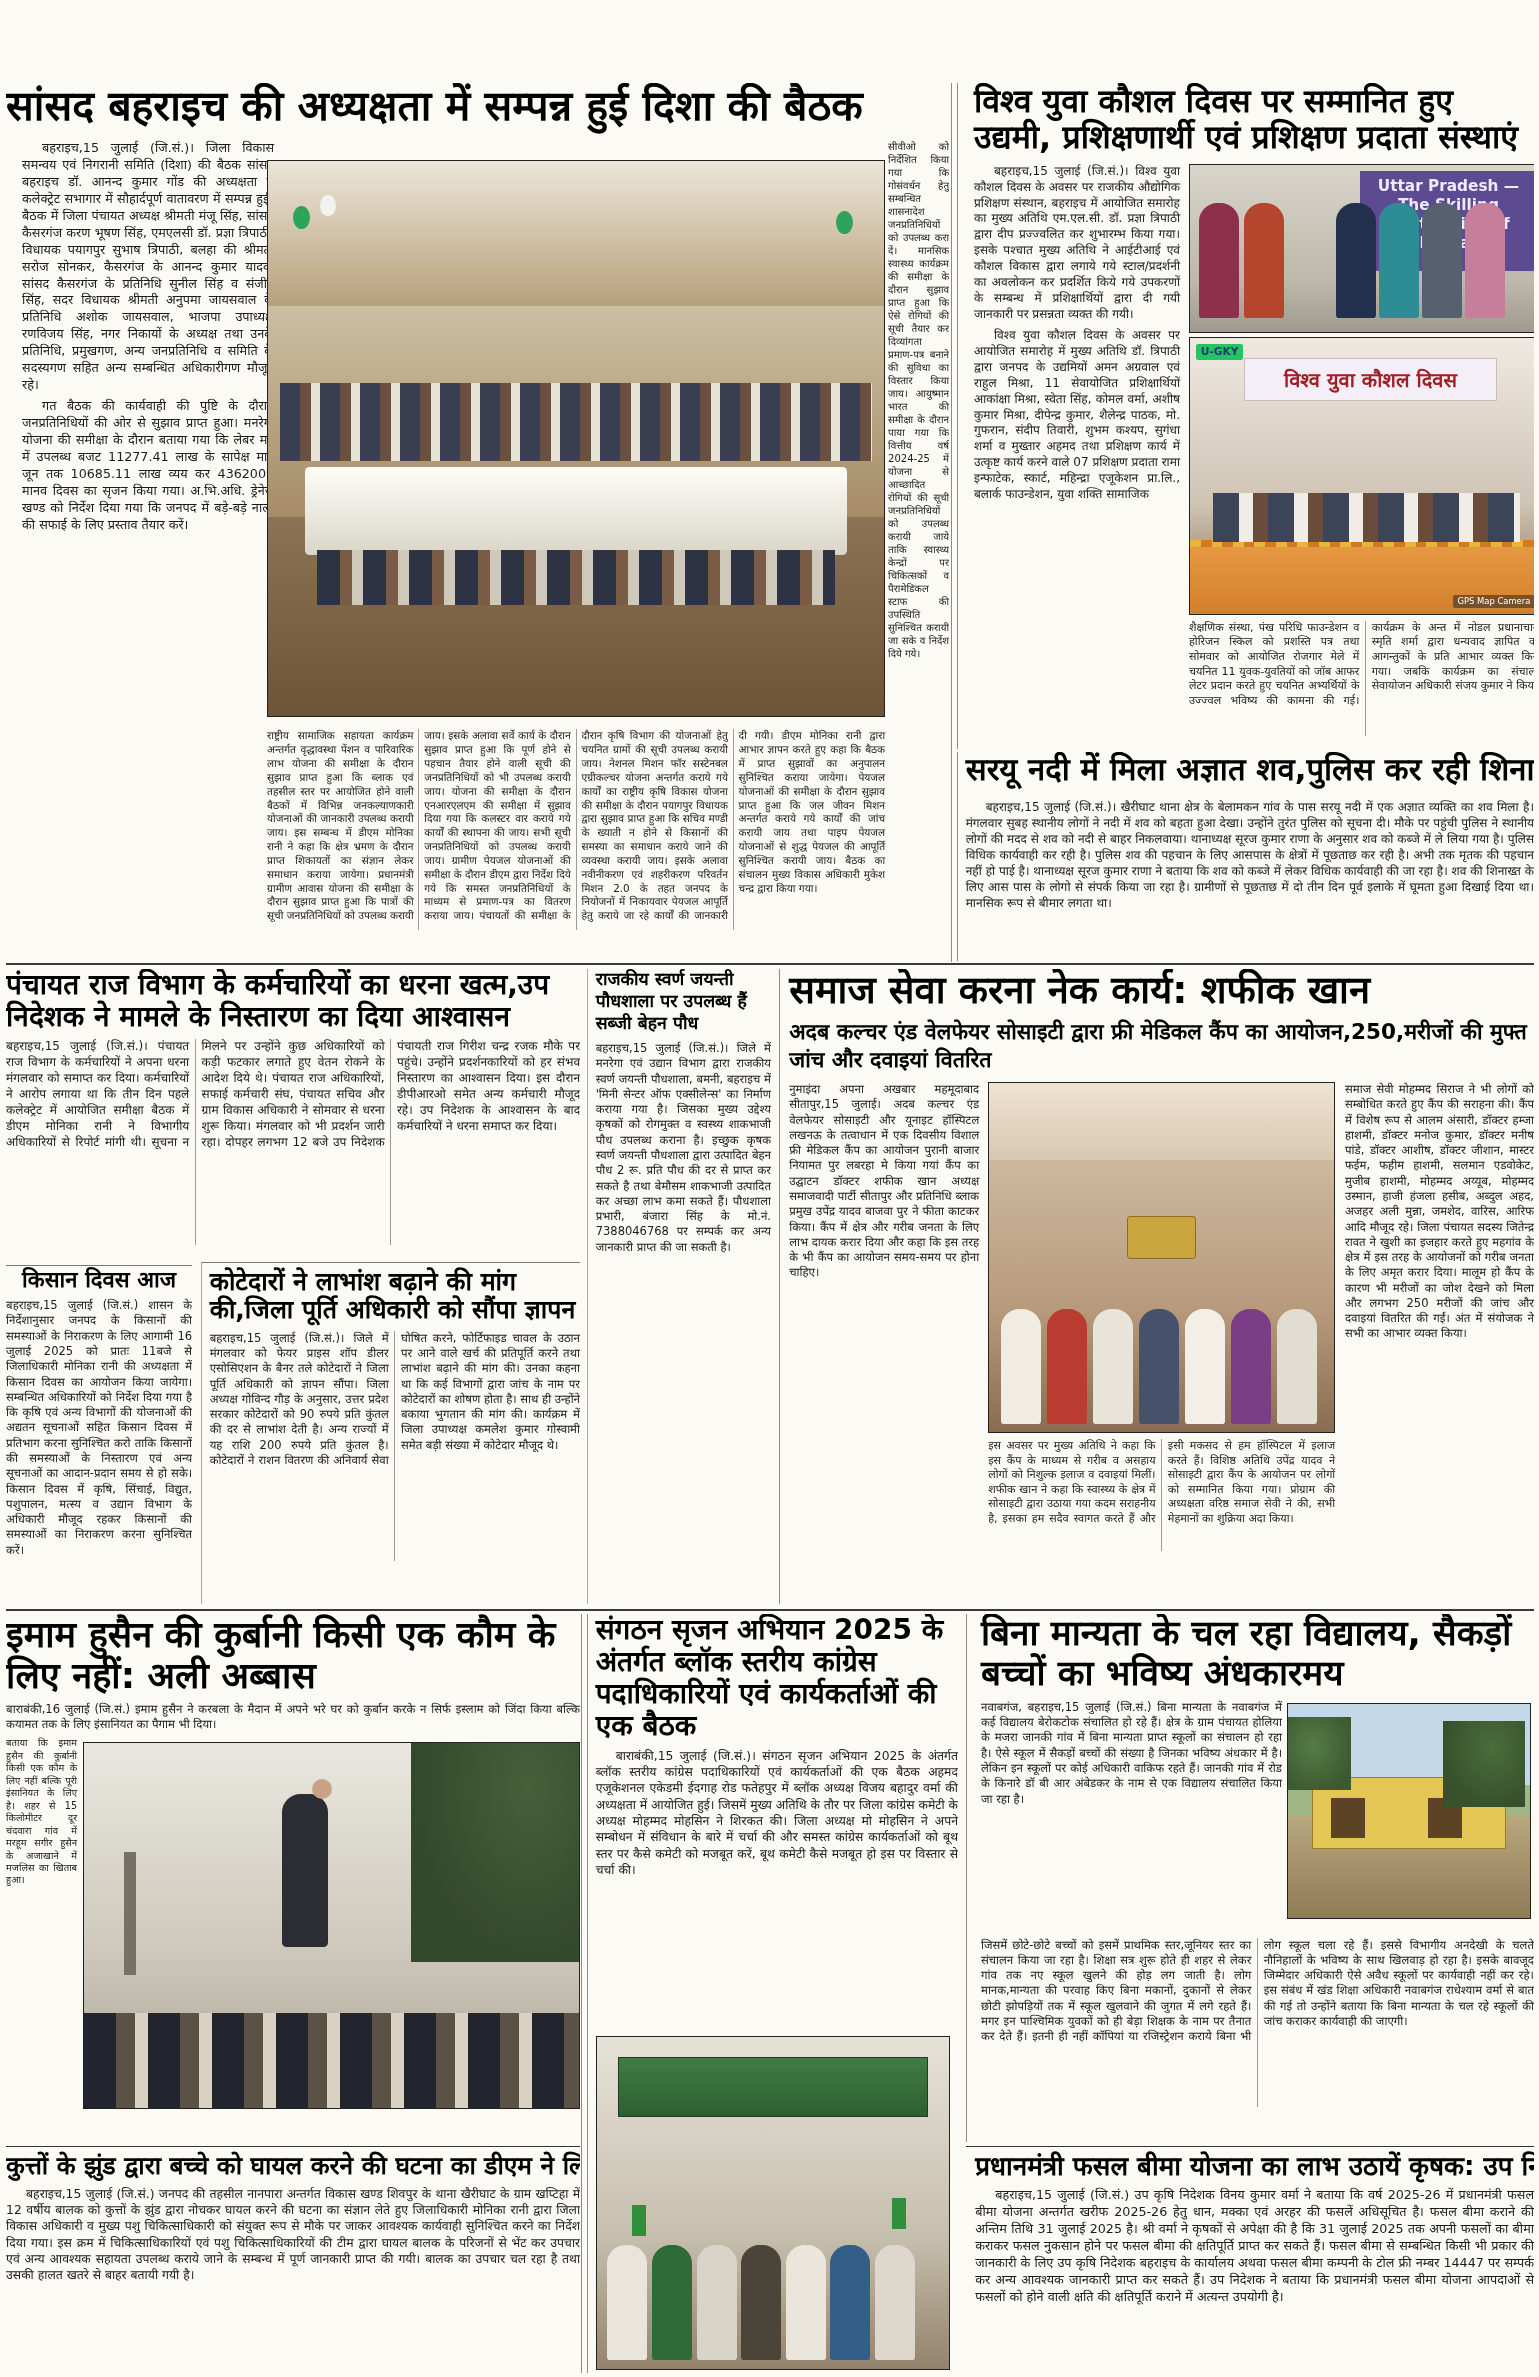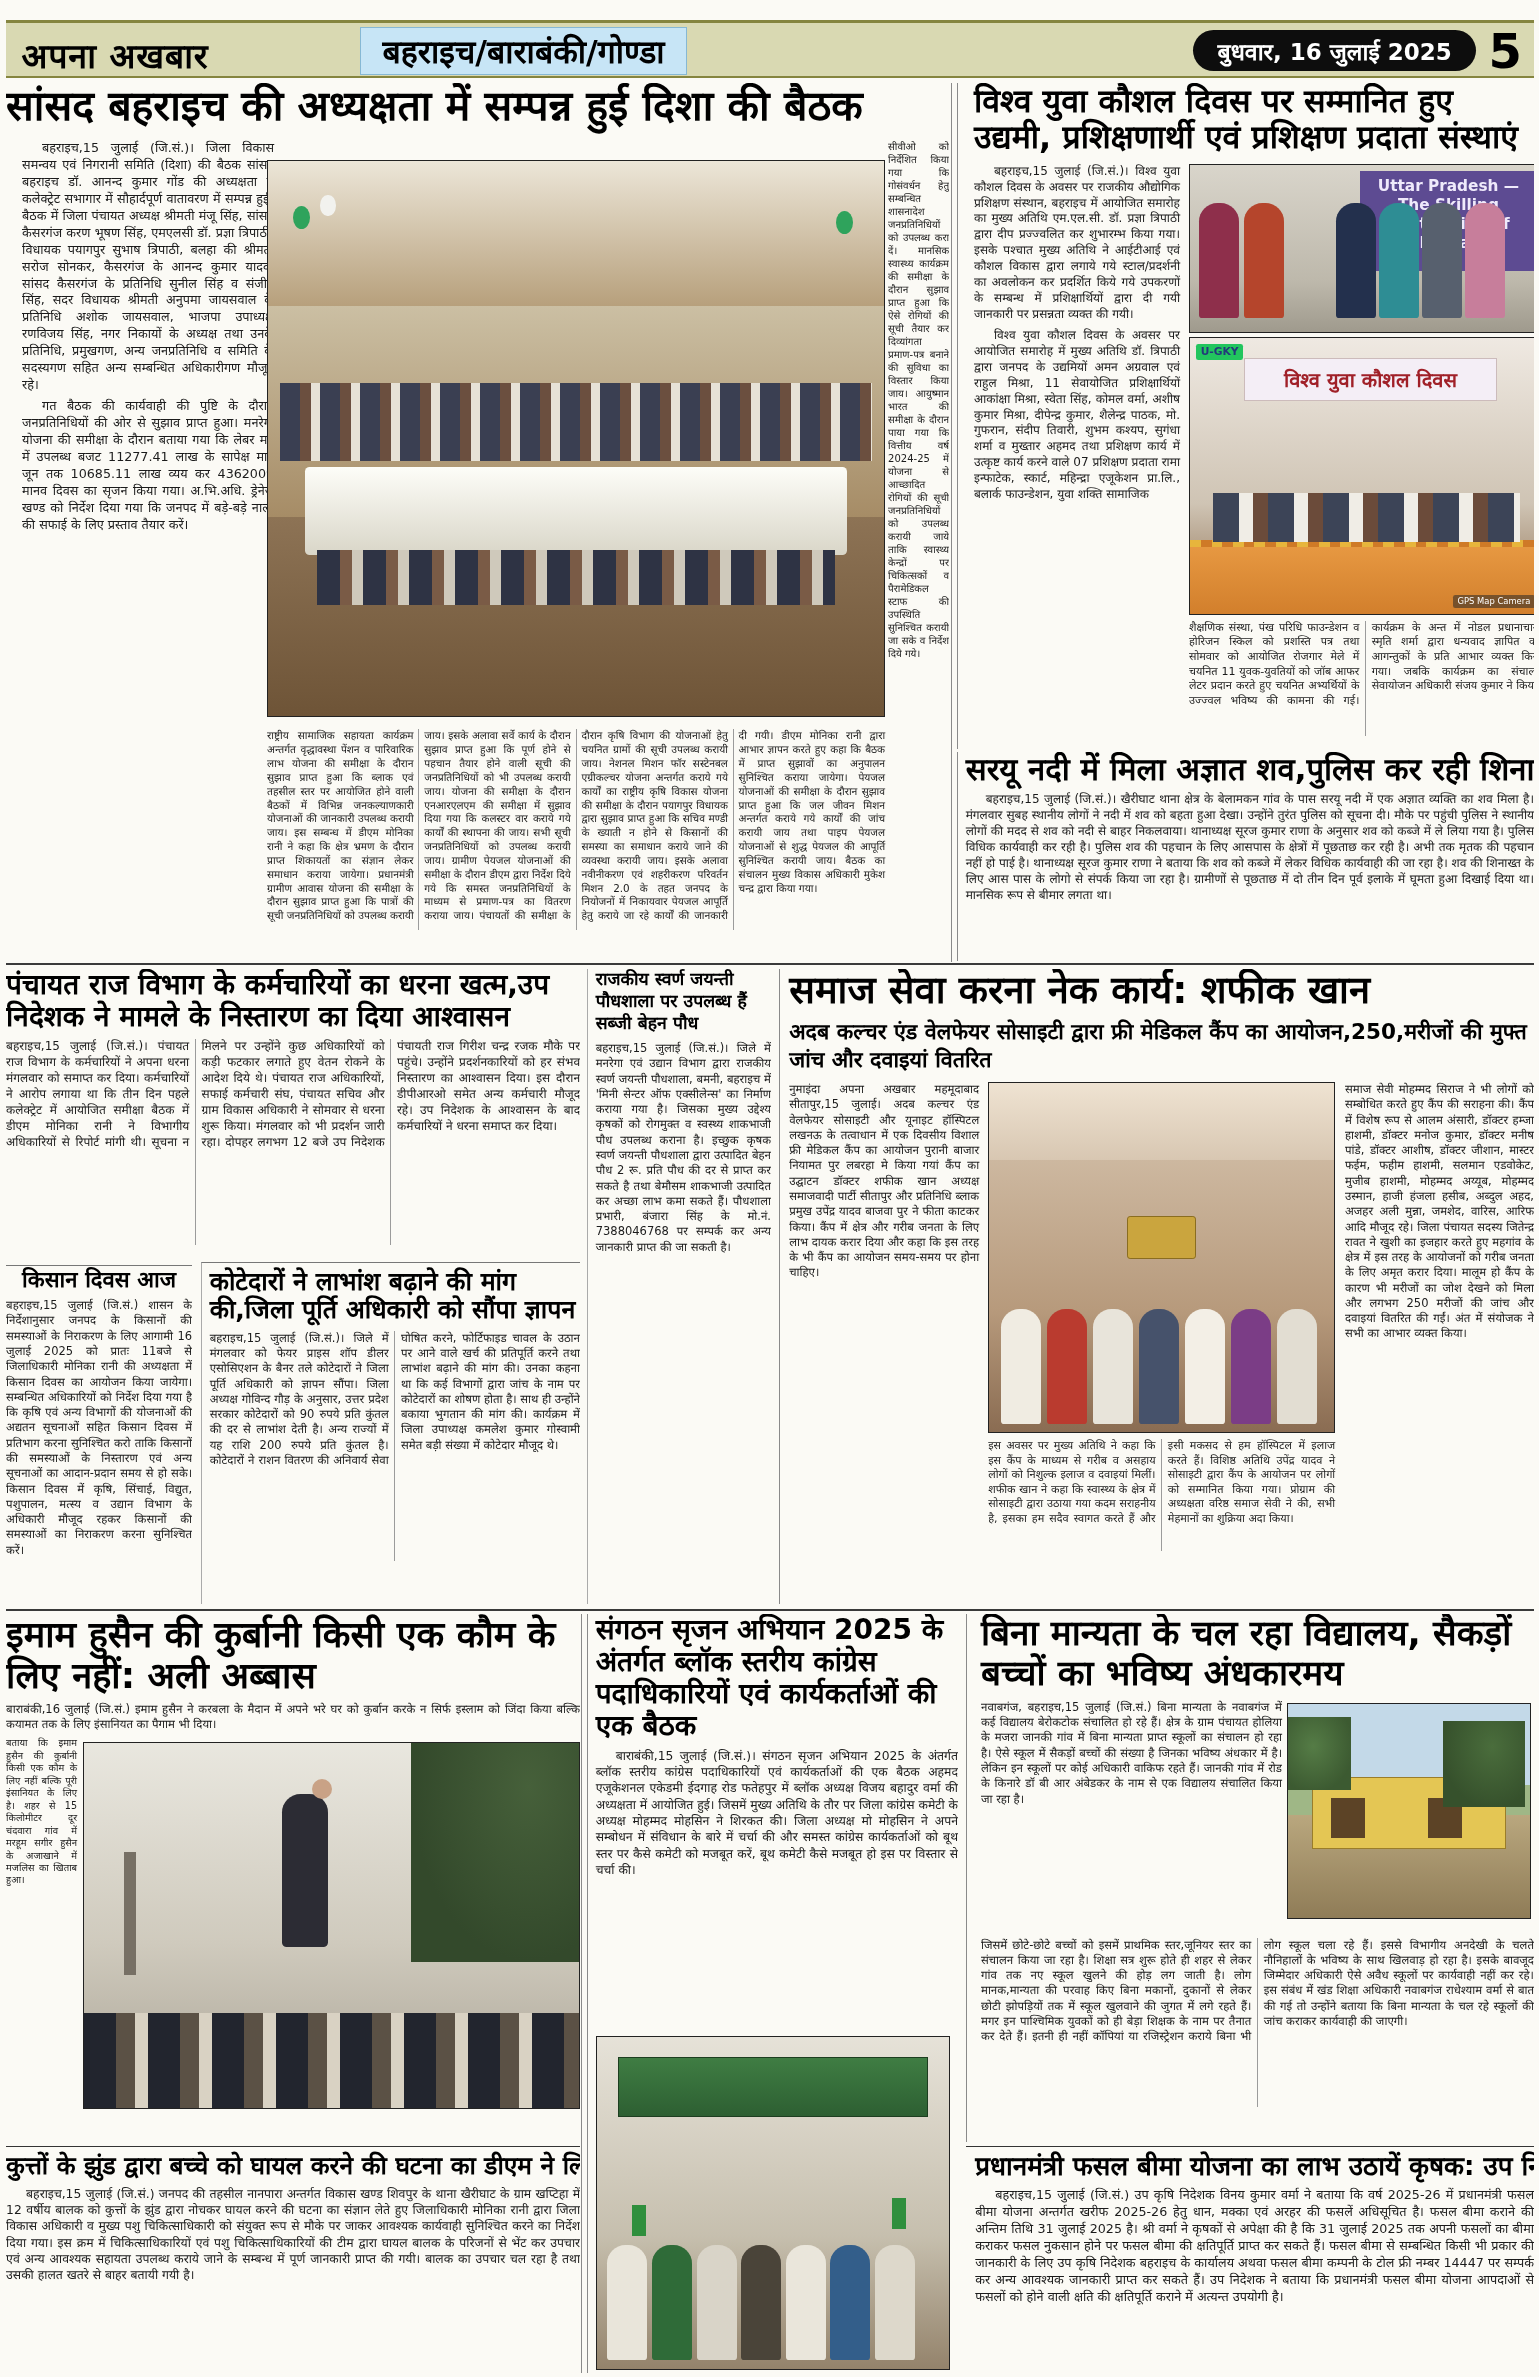--- a/index.html
+++ b/index.html
@@ -40,21 +40,21 @@
   .v-ph2{position:absolute;left:215px;top:173px;width:353px;height:278px}
   .v-below{position:absolute;left:215px;top:457px;width:353px;height:115px;font-size:11px}
   .v-banner{position:absolute;right:4.6px;top:6.1px;width:176px;height:100px;background:#5d4b92;color:#efeafb;font-size:15.3px;font-weight:700;padding:6.1px;line-height:1.25;text-align:center}
   .v-banner2{position:absolute;left:54px;top:20px;width:253px;height:43px;background:#f4eef6;color:#a02028;font-size:20px;font-weight:800;display:flex;align-items:center;justify-content:center;border:0.8px solid #cbb}
   .gps-tag{position:absolute;right:6.1px;bottom:6.1px;color:#fff;font-size:8.4px;background:rgba(40,40,40,.55);padding:1.5px 4.6px;border-radius:2.3px}
   .logo-tag{position:absolute;left:6.1px;top:6.1px;color:#233a7a;font-size:10.7px;font-weight:700;background:#22c55e;padding:1.5px 4.6px;border-radius:2.3px}
   .person{position:absolute;bottom:14px;width:40px;height:115px;border-radius:18.4px 18.4px 3.1px 3.1px}
   
   #a-saryu{left:957px;top:752px;width:577px;height:209px;border-left:0.8px solid #8a8a8a;padding-left:7.7px}
   #a-saryu .hl{font-size:31px;white-space:nowrap}
-  #a-saryu .bt{margin-top:5px;font-size:12px}
+  #a-saryu .bt{margin-top:13px;font-size:12px}
   
   #a-panchayat{left:6.1px;top:969px;width:574px;height:293px}
   #a-panchayat .hl{font-size:28px}
   #a-panchayat .bt{margin-top:6.1px;font-size:12px;height:206px}
   #a-kisan{left:6.1px;top:1265px;width:186px;height:339px;border-top:0.8px solid #777;padding-top:1px}
   #a-kisan .hl{font-size:22px;text-align:center}
   #a-kisan .bt{margin-top:6.1px;font-size:11.5px}
   #a-kotedar{left:201px;top:1262px;width:379px;height:342px;border-top:0.8px solid #777;border-left:0.8px solid #aaa;padding:4.6px 0 0 7.7px}
   #a-kotedar .hl{font-size:25px}
   #a-kotedar .bt{margin-top:6.1px;font-size:11.5px;height:230px}
@@ -93,26 +93,20 @@
   #a-phasal .hl{font-size:26px;white-space:nowrap}
   #a-phasal .bt{margin-top:6.1px;font-size:12.7px}
   
   .abs{position:absolute}
 </style>
 </head>
 <body>
 
 <div class="page">
 
-  <div class="header-bar">
-    <div class="paper-name">अपना अखबार</div>
-    <div class="region-box">बहराइच/बाराबंकी/गोण्डा</div>
-    <div class="date-pill">बुधवार, 16 जुलाई 2025</div>
-    <div class="page-num">5</div>
-  </div>
 
   <section class="art" id="a-disha">
     <h1 class="hl">सांसद बहराइच की अध्यक्षता में सम्पन्न हुई दिशा की बैठक</h1>
     <div class="disha-grid">
       <div class="d-col1 bt">
         <p class="para">बहराइच,15 जुलाई (जि.सं.)। जिला विकास समन्वय एवं निगरानी समिति (दिशा) की बैठक सांसद बहराइच डॉ. आनन्द कुमार गोंड की अध्यक्षता में कलेक्ट्रेट सभागार में सौहार्दपूर्ण वातावरण में सम्पन्न हुई। बैठक में जिला पंचायत अध्यक्ष श्रीमती मंजू सिंह, सांसद कैसरगंज करण भूषण सिंह, एमएलसी डॉ. प्रज्ञा त्रिपाठी, विधायक पयागपुर सुभाष त्रिपाठी, बलहा की श्रीमती सरोज सोनकर, कैसरगंज के आनन्द कुमार यादव, सांसद कैसरगंज के प्रतिनिधि सुनील सिंह व संजीव सिंह, सदर विधायक श्रीमती अनुपमा जायसवाल के प्रतिनिधि अशोक जायसवाल, भाजपा उपाध्यक्ष रणविजय सिंह, नगर निकायों के अध्यक्ष तथा उनके प्रतिनिधि, प्रमुखगण, अन्य जनप्रतिनिधि व समिति के सदस्यगण सहित अन्य सम्बन्धित अधिकारीगण मौजूद रहे।</p>
         <p class="para">गत बैठक की कार्यवाही की पुष्टि के दौरान जनप्रतिनिधियों की ओर से सुझाव प्राप्त हुआ। मनरेगा योजना की समीक्षा के दौरान बताया गया कि लेबर मद में उपलब्ध बजट 11277.41 लाख के सापेक्ष माह जून तक 10685.11 लाख व्यय कर 4362009 मानव दिवस का सृजन किया गया। अ.भि.अधि. ड्रेनेज खण्ड को निर्देश दिया गया कि जनपद में बड़े-बड़े नालों की सफाई के लिए प्रस्ताव तैयार करें।</p>
       </div>
       <div class="photo d-photo">
         <div class="abs" style="left:0;top:0;width:100%;height:26%;background:linear-gradient(#e8e2d2,#bba langle);background:linear-gradient(#ece6d8,#b7a07c)"></div>

